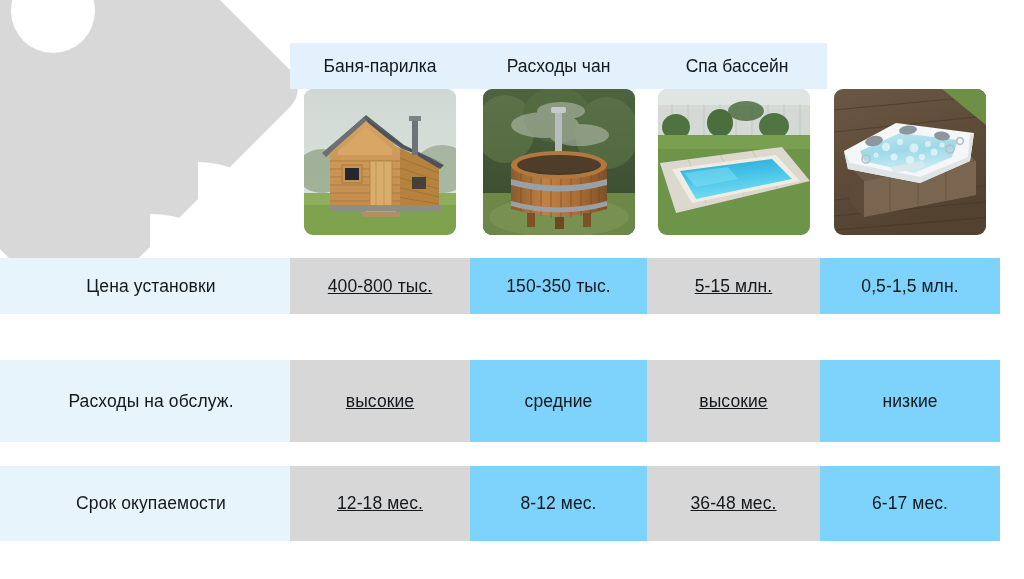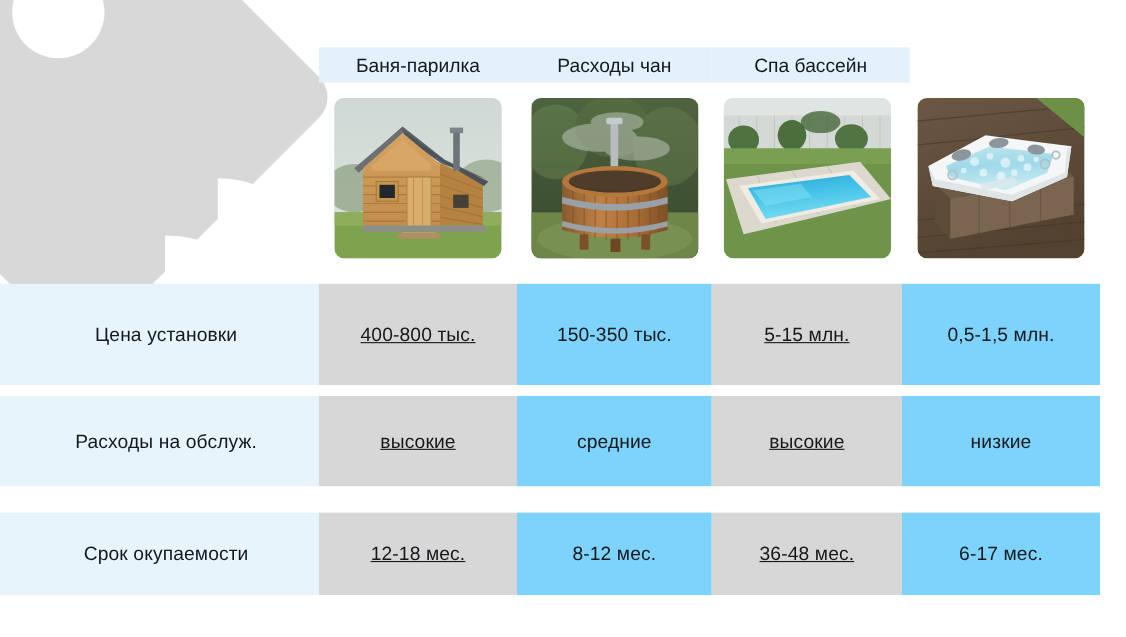--- a/index.html
+++ b/index.html
@@ -82,21 +82,21 @@
 
   .header-spacer {
     width: 290px;
     flex: 0 0 290px;
   }
 
   .header-pill {
     display: flex;
     align-items: center;
     justify-content: center;
-    height: 32px;
+    height: 46px;
     background: #e2f1fb;
     font-size: 17.5px;
     color: #15181c;
     white-space: nowrap;
   }
 
   
   #image-row { top: 88px; height: 148px; }
 
   .img-spacer { width: 290px; flex: 0 0 290px; }
@@ -111,21 +111,21 @@
     width: 152px;
     height: 146px;
     border-radius: 9px;
     overflow: hidden;
     position: relative;
     background: #cfd6d2;
   }
   .thumb svg { display: block; width: 152px; height: 146px; }
 
   
-  #data-row-0 { top: 258px; height: 92px; }
+  #data-row-0 { top: 258px; height: 56px; }
   #data-row-1 { top: 360px; height: 82px; }
   #data-row-2 { top: 466px; height: 75px; }
 </style>
 </head>
 <body>
 
 <svg id="watermark" viewBox="0 0 520 520" xmlns="http://www.w3.org/2000/svg">
   <g fill="#d8d8d8">
 
     <path d="M 70 -120

